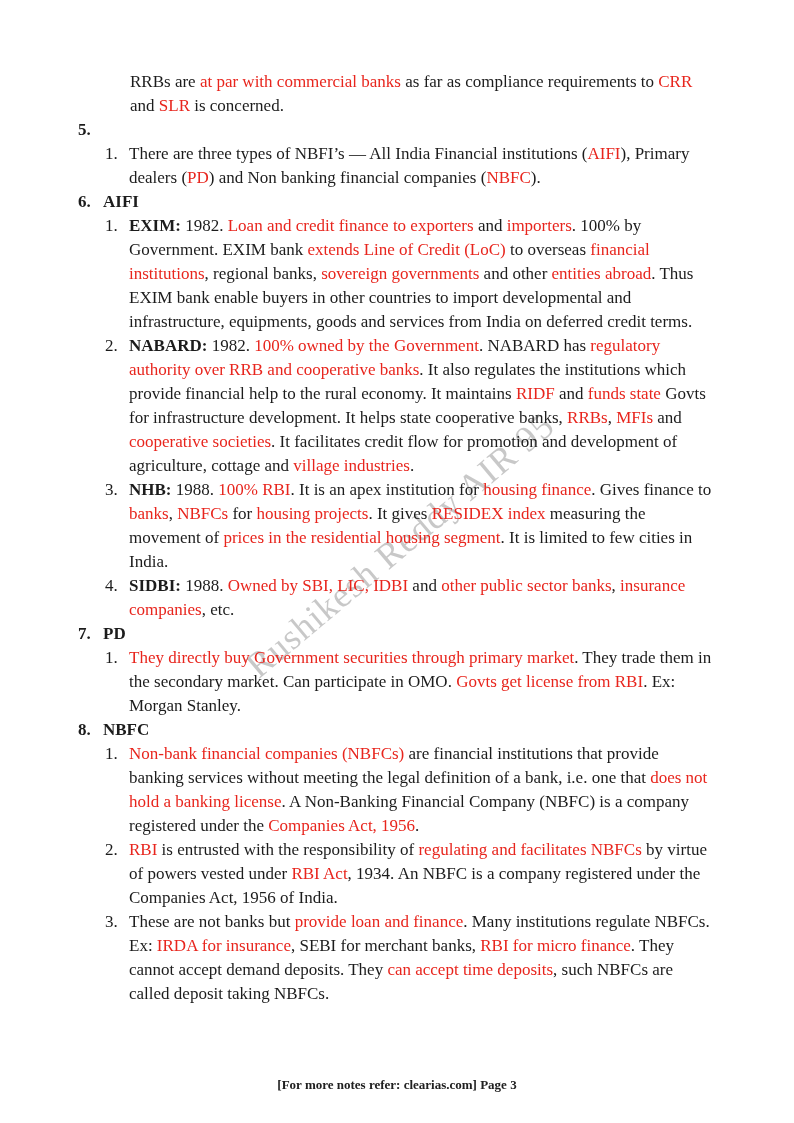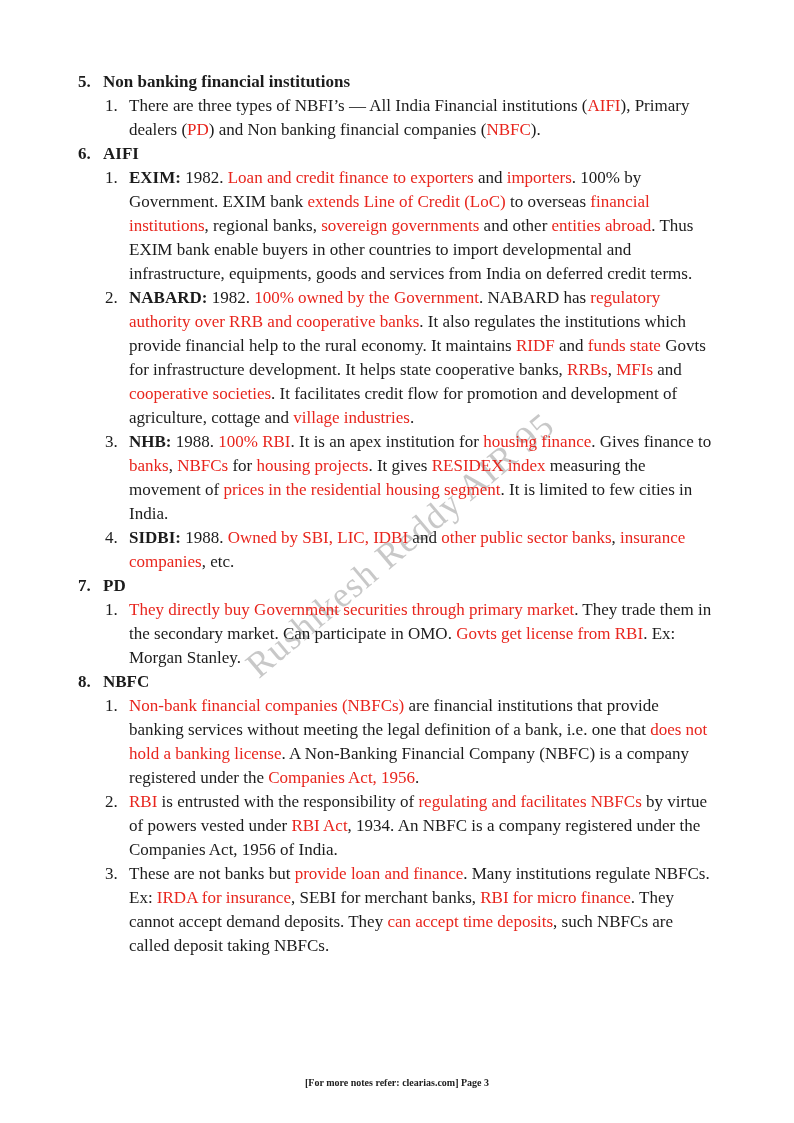--- a/index.html
+++ b/index.html
@@ -23,32 +23,32 @@
   .red{color:var(--red);}
   .bold{font-weight:bold;}
   .watermark{
     position:absolute; left:180px; top:524px; width:440px;
     text-align:center; transform:rotate(-40deg); transform-origin:center;
     font-size:36px; letter-spacing:1px; color:rgba(145,145,145,0.5);
     pointer-events:none; white-space:nowrap;
   }
   .footer{
     position:absolute; left:0; right:0; top:1077px; text-align:center;
-    font-size:10px; font-weight:bold; color:#202020;
+    font-size:13px; font-weight:bold; color:#202020;
   }
 </style>
 </head>
 <body>
 
 <div class="page">
   <div class="watermark">Rushikesh Reddy AIR 95</div>
   <main class="doc">
+      <p class="intro"><span>RRBs are </span><span class="red">at par with commercial banks</span><span> as far as compliance requirements to </span><span class="red">CRR</span><span> and </span><span class="red">SLR</span><span> is concerned.</span></p>
       <div class="sec-row">
         <span class="sec-num">5.</span>
-        <span>Non banking financial institutions</span>
       </div>
       <div class="item-row">
         <span class="item-num">1.</span>
         <p class="item-body"><span>There are three types of NBFI’s —  All India Financial institutions (</span><span class="red">AIFI</span><span>), Primary dealers (</span><span class="red">PD</span><span>) and Non banking financial companies (</span><span class="red">NBFC</span><span>).</span></p>
       </div>
       <div class="sec-row">
         <span class="sec-num">6.</span>
         <span>AIFI</span>
       </div>
       <div class="item-row">

